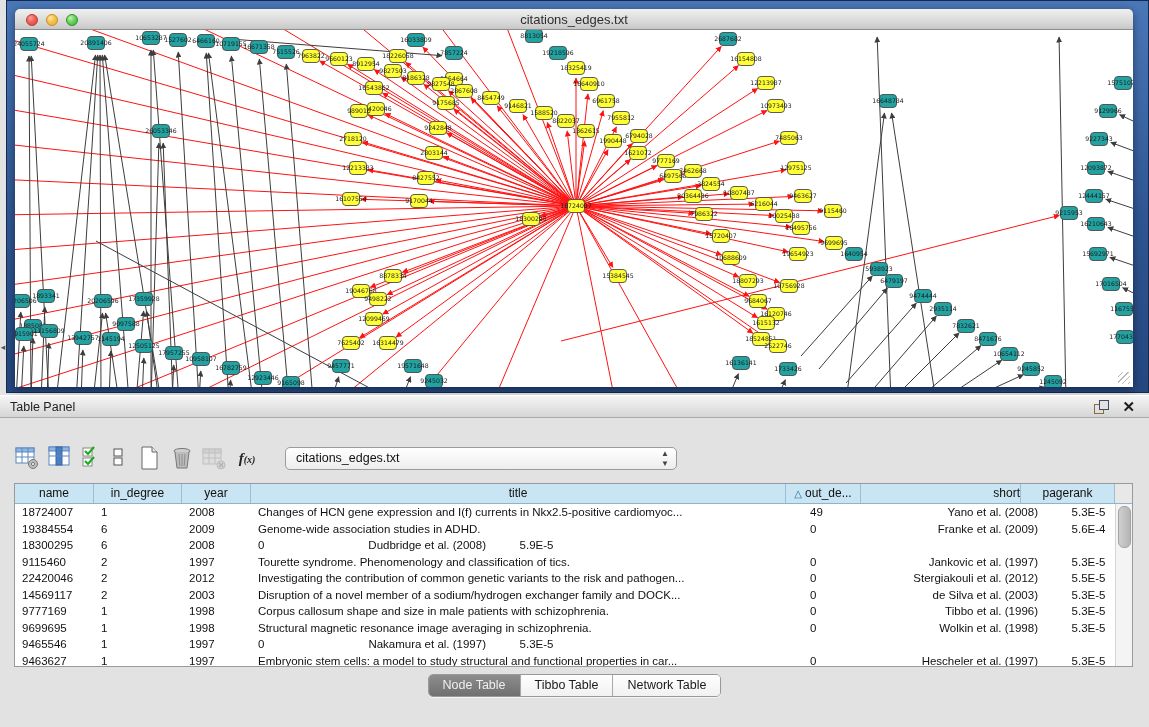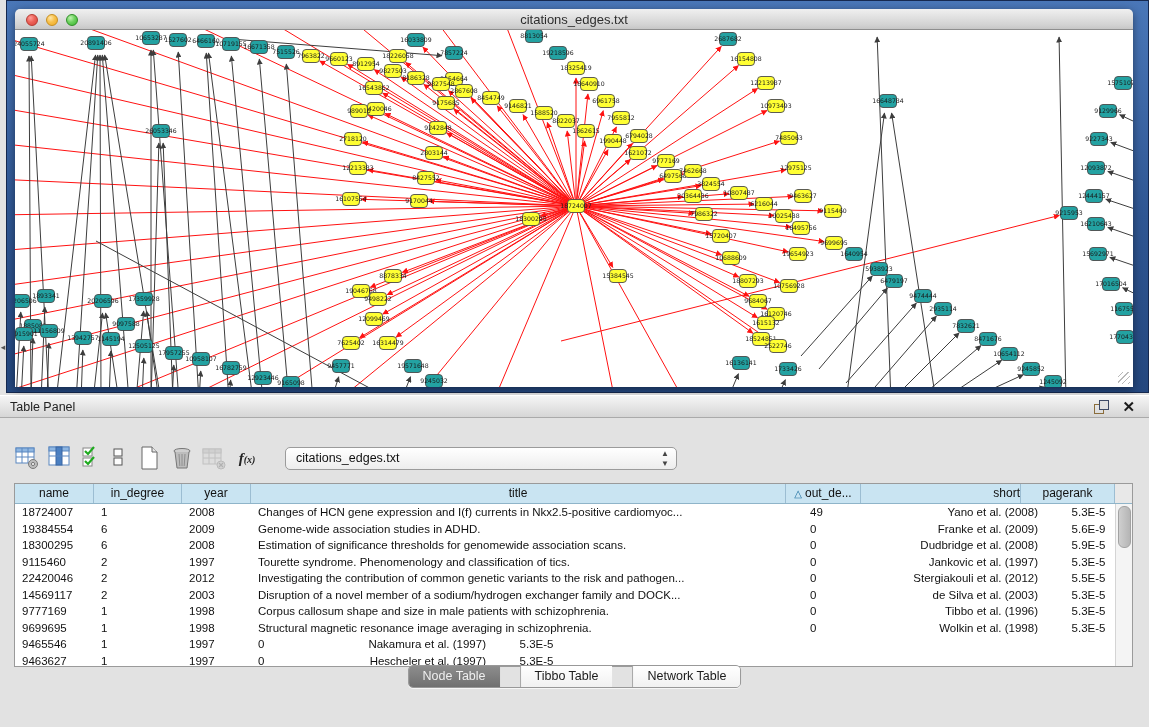--- a/index.html
+++ b/index.html
@@ -67,23 +67,23 @@
   .c-title{flex:1;min-width:0;}
   .c-out_degree{width:75px;flex:none;}
   .c-short{width:160px;flex:none;text-align:right;}
   .c-pagerank{width:94px;flex:none;text-align:center;}
   .c-scroll{width:17px;flex:none;border-right:none!important;}
   #vscroll{position:absolute;right:0;top:0;width:16px;height:100%;background:#f4f4f4;
     border-left:1px solid #d4d4d4;}
   #vthumb{position:absolute;left:2px;top:2px;width:11px;height:40px;border-radius:6px;
     background:linear-gradient(90deg,#cfcfcf,#b5b5b5);border:1px solid #a2a2a2;cursor:pointer;}
   
-  #tp-tabs{position:absolute;left:50%;top:270px;transform:translateX(-50%);display:flex;
+  #tp-tabs{position:absolute;left:50%;top:279px;transform:translateX(-50%);display:flex;
     border:1px solid #989898;border-radius:5px;overflow:hidden;height:21px;
-    box-shadow:0 1px 0 rgba(255,255,255,.7);gap:20px;}
+    box-shadow:0 1px 0 rgba(255,255,255,.7);}
   .tab{padding:0 14px;font-size:12.5px;line-height:21px;background:linear-gradient(#ffffff,#f1f1f1);
     color:#1b1b1b;border-left:1px solid #a8a8a8;cursor:pointer;white-space:nowrap;}
   .tab:first-child{border-left:none;}
   .tab.selected{background:linear-gradient(#8d8d8d,#707070);color:#efefef;}
   
   #status-bar{position:absolute;left:0;top:305px;width:100%;height:27px;background:#dcdcdc;
     border-top:1px solid #c2c2c2;}
   #status-divider{position:absolute;right:7px;top:0;width:1px;height:27px;background:#9f9f9f;}
   #memory{position:absolute;right:34px;top:7px;font-size:11.5px;color:#111;}
   #memory-dot{position:absolute;right:13px;top:6px;width:14px;height:14px;border-radius:50%;
@@ -892,27 +892,26 @@
             <div class="tcell c-short">Yano et al. (2008)</div>
             <div class="tcell c-pagerank">5.3E-5</div>
           </div>
           <div class="trow">
             <div class="tcell c-name">19384554</div>
             <div class="tcell c-in_degree">6</div>
             <div class="tcell c-year">2009</div>
             <div class="tcell c-title">Genome-wide association studies in ADHD.</div>
             <div class="tcell c-out_degree">0</div>
             <div class="tcell c-short">Franke et al. (2009)</div>
-            <div class="tcell c-pagerank">5.6E-9</div>
+            <div class="tcell c-pagerank">5.6E-4</div>
           </div>
           <div class="trow">
             <div class="tcell c-name">18300295</div>
             <div class="tcell c-in_degree">6</div>
             <div class="tcell c-year">2008</div>
-            <div class="tcell c-title">Estimation of significance thresholds for genomewide association scans.</div>
             <div class="tcell c-out_degree">0</div>
             <div class="tcell c-short">Dudbridge et al. (2008)</div>
             <div class="tcell c-pagerank">5.9E-5</div>
           </div>
           <div class="trow">
             <div class="tcell c-name">9115460</div>
             <div class="tcell c-in_degree">2</div>
             <div class="tcell c-year">1997</div>
             <div class="tcell c-title">Tourette syndrome. Phenomenology and classification of tics.</div>
             <div class="tcell c-out_degree">0</div>
@@ -960,20 +959,21 @@
             <div class="tcell c-in_degree">1</div>
             <div class="tcell c-year">1997</div>
             <div class="tcell c-out_degree">0</div>
             <div class="tcell c-short">Nakamura et al. (1997)</div>
             <div class="tcell c-pagerank">5.3E-5</div>
           </div>
           <div class="trow">
             <div class="tcell c-name">9463627</div>
             <div class="tcell c-in_degree">1</div>
             <div class="tcell c-year">1997</div>
+            <div class="tcell c-title">Embryonic stem cells: a model to study structural and functional properties in car...</div>
             <div class="tcell c-out_degree">0</div>
             <div class="tcell c-short">Hescheler et al. (1997)</div>
             <div class="tcell c-pagerank">5.3E-5</div>
           </div>
         </div>
       <div id="vscroll">
         <div id="vthumb"></div>
       </div>
     </div>
   </div>

